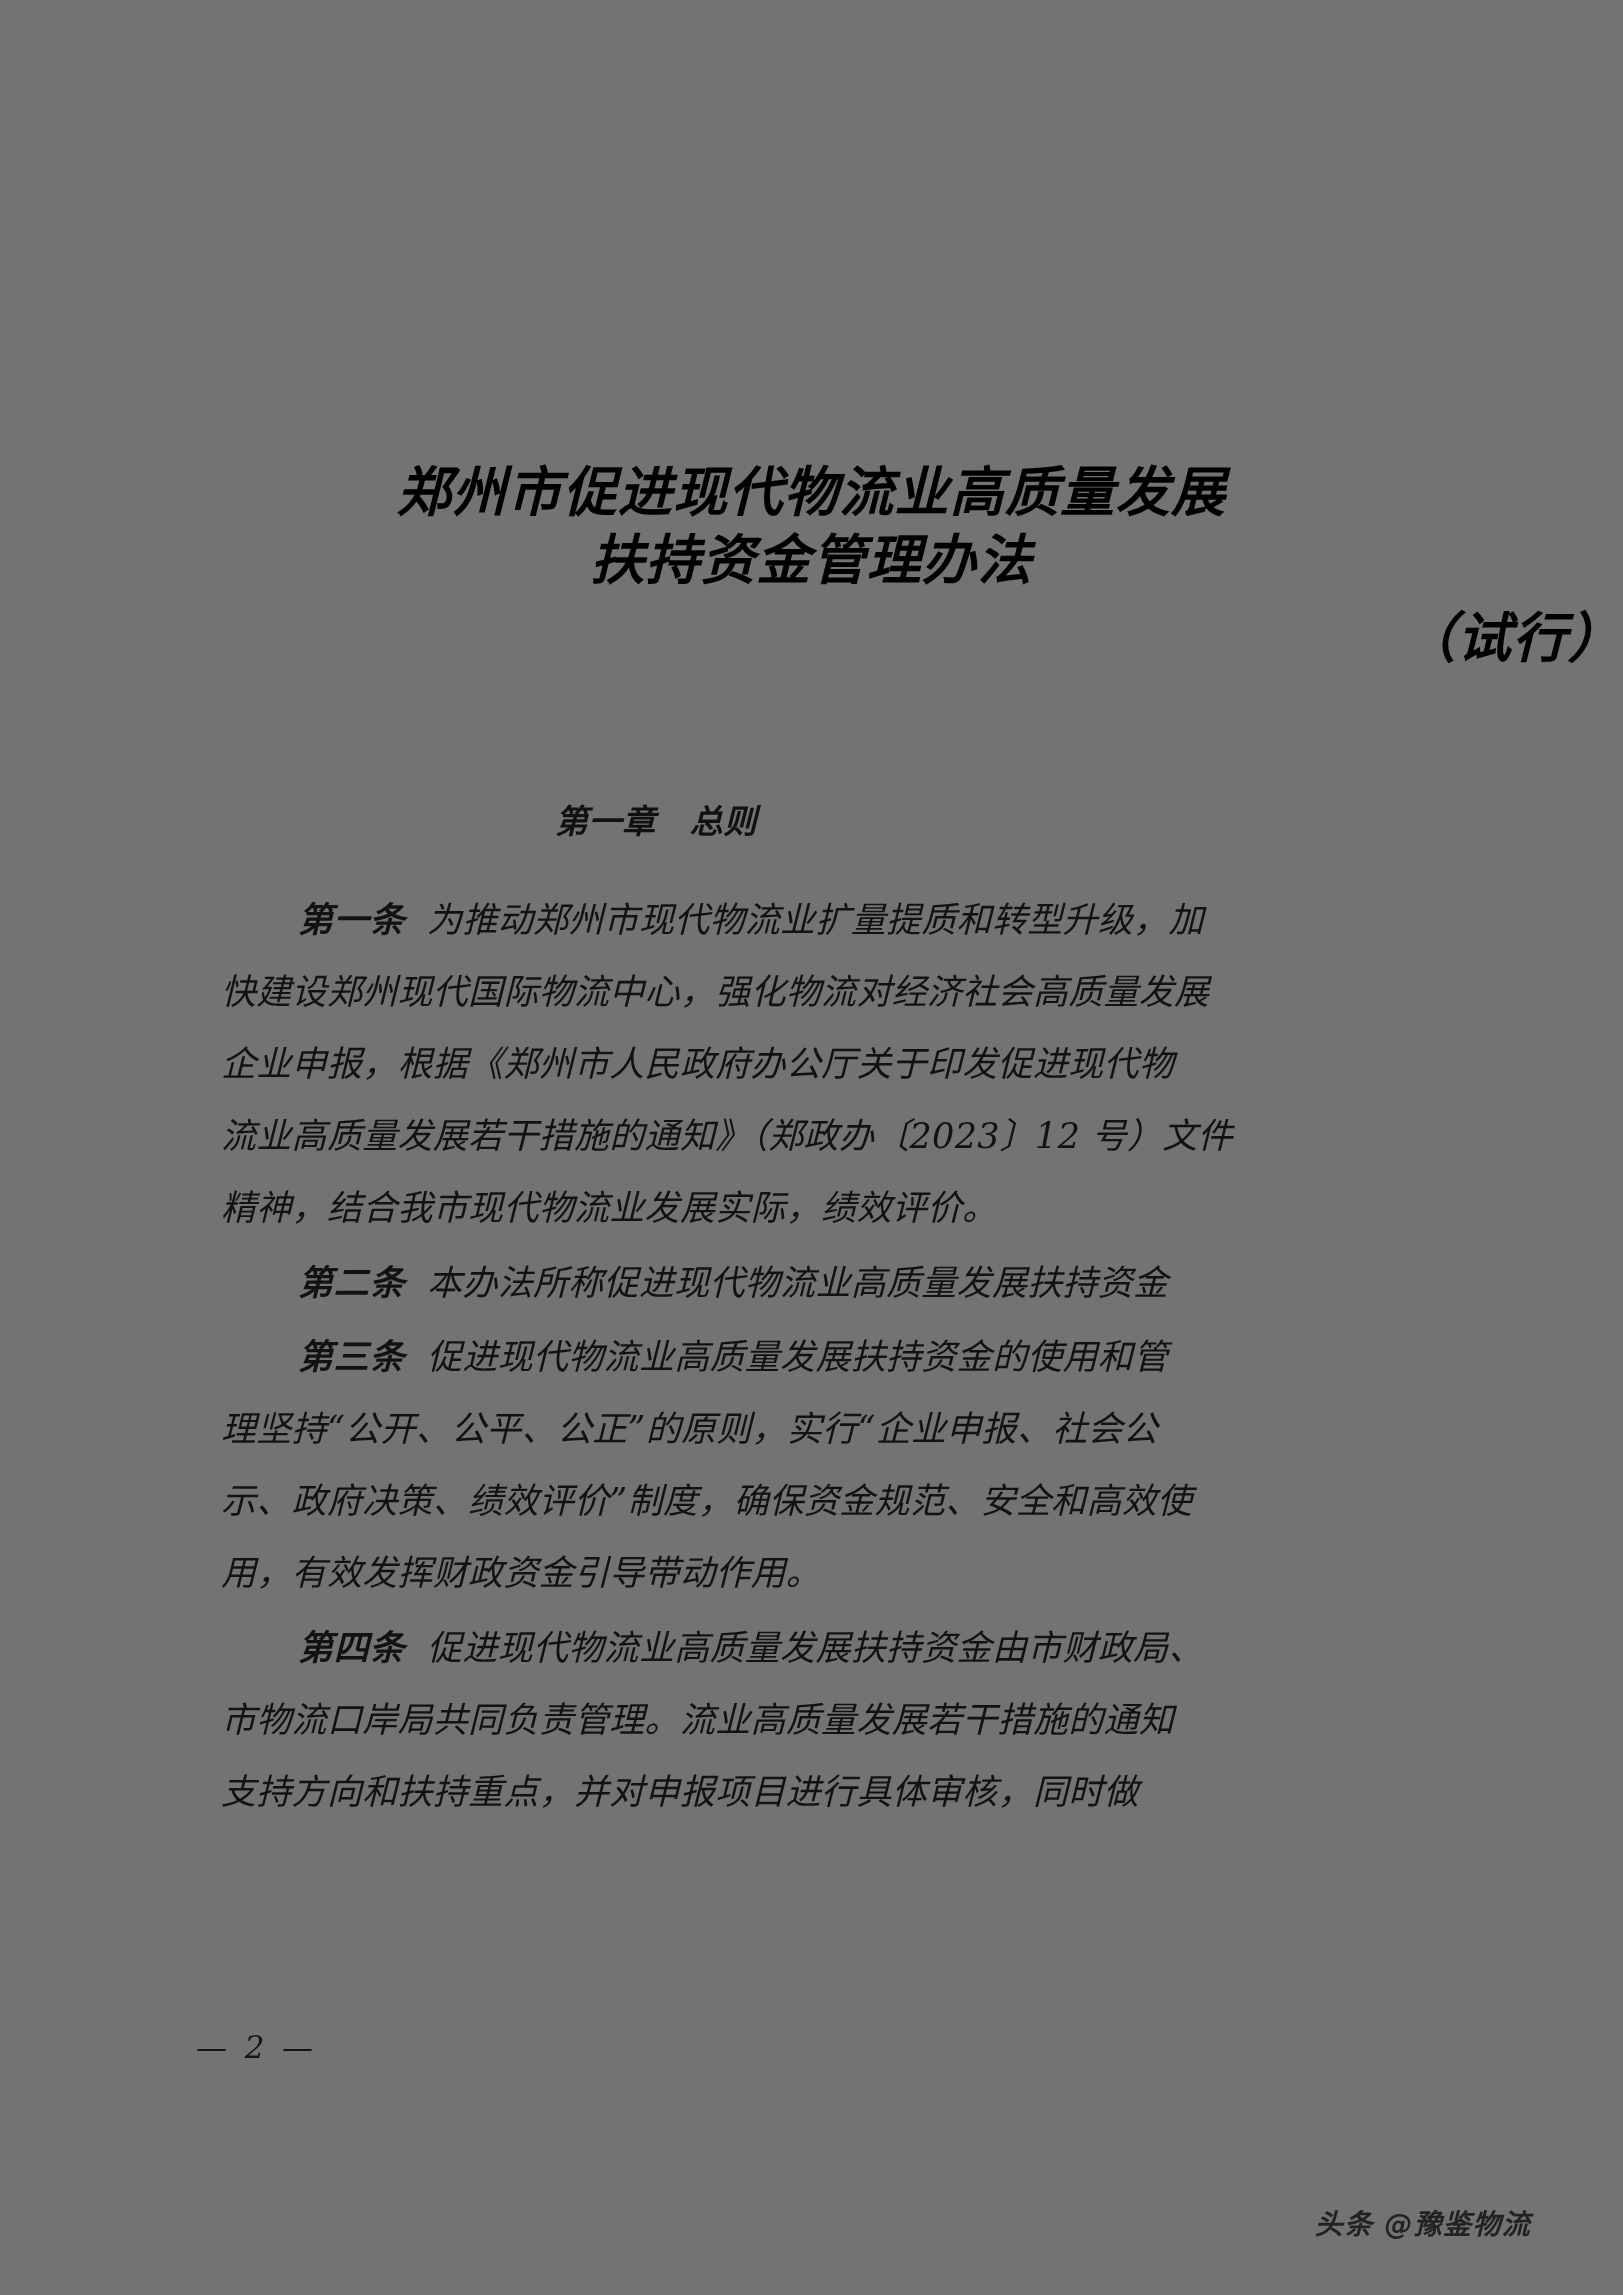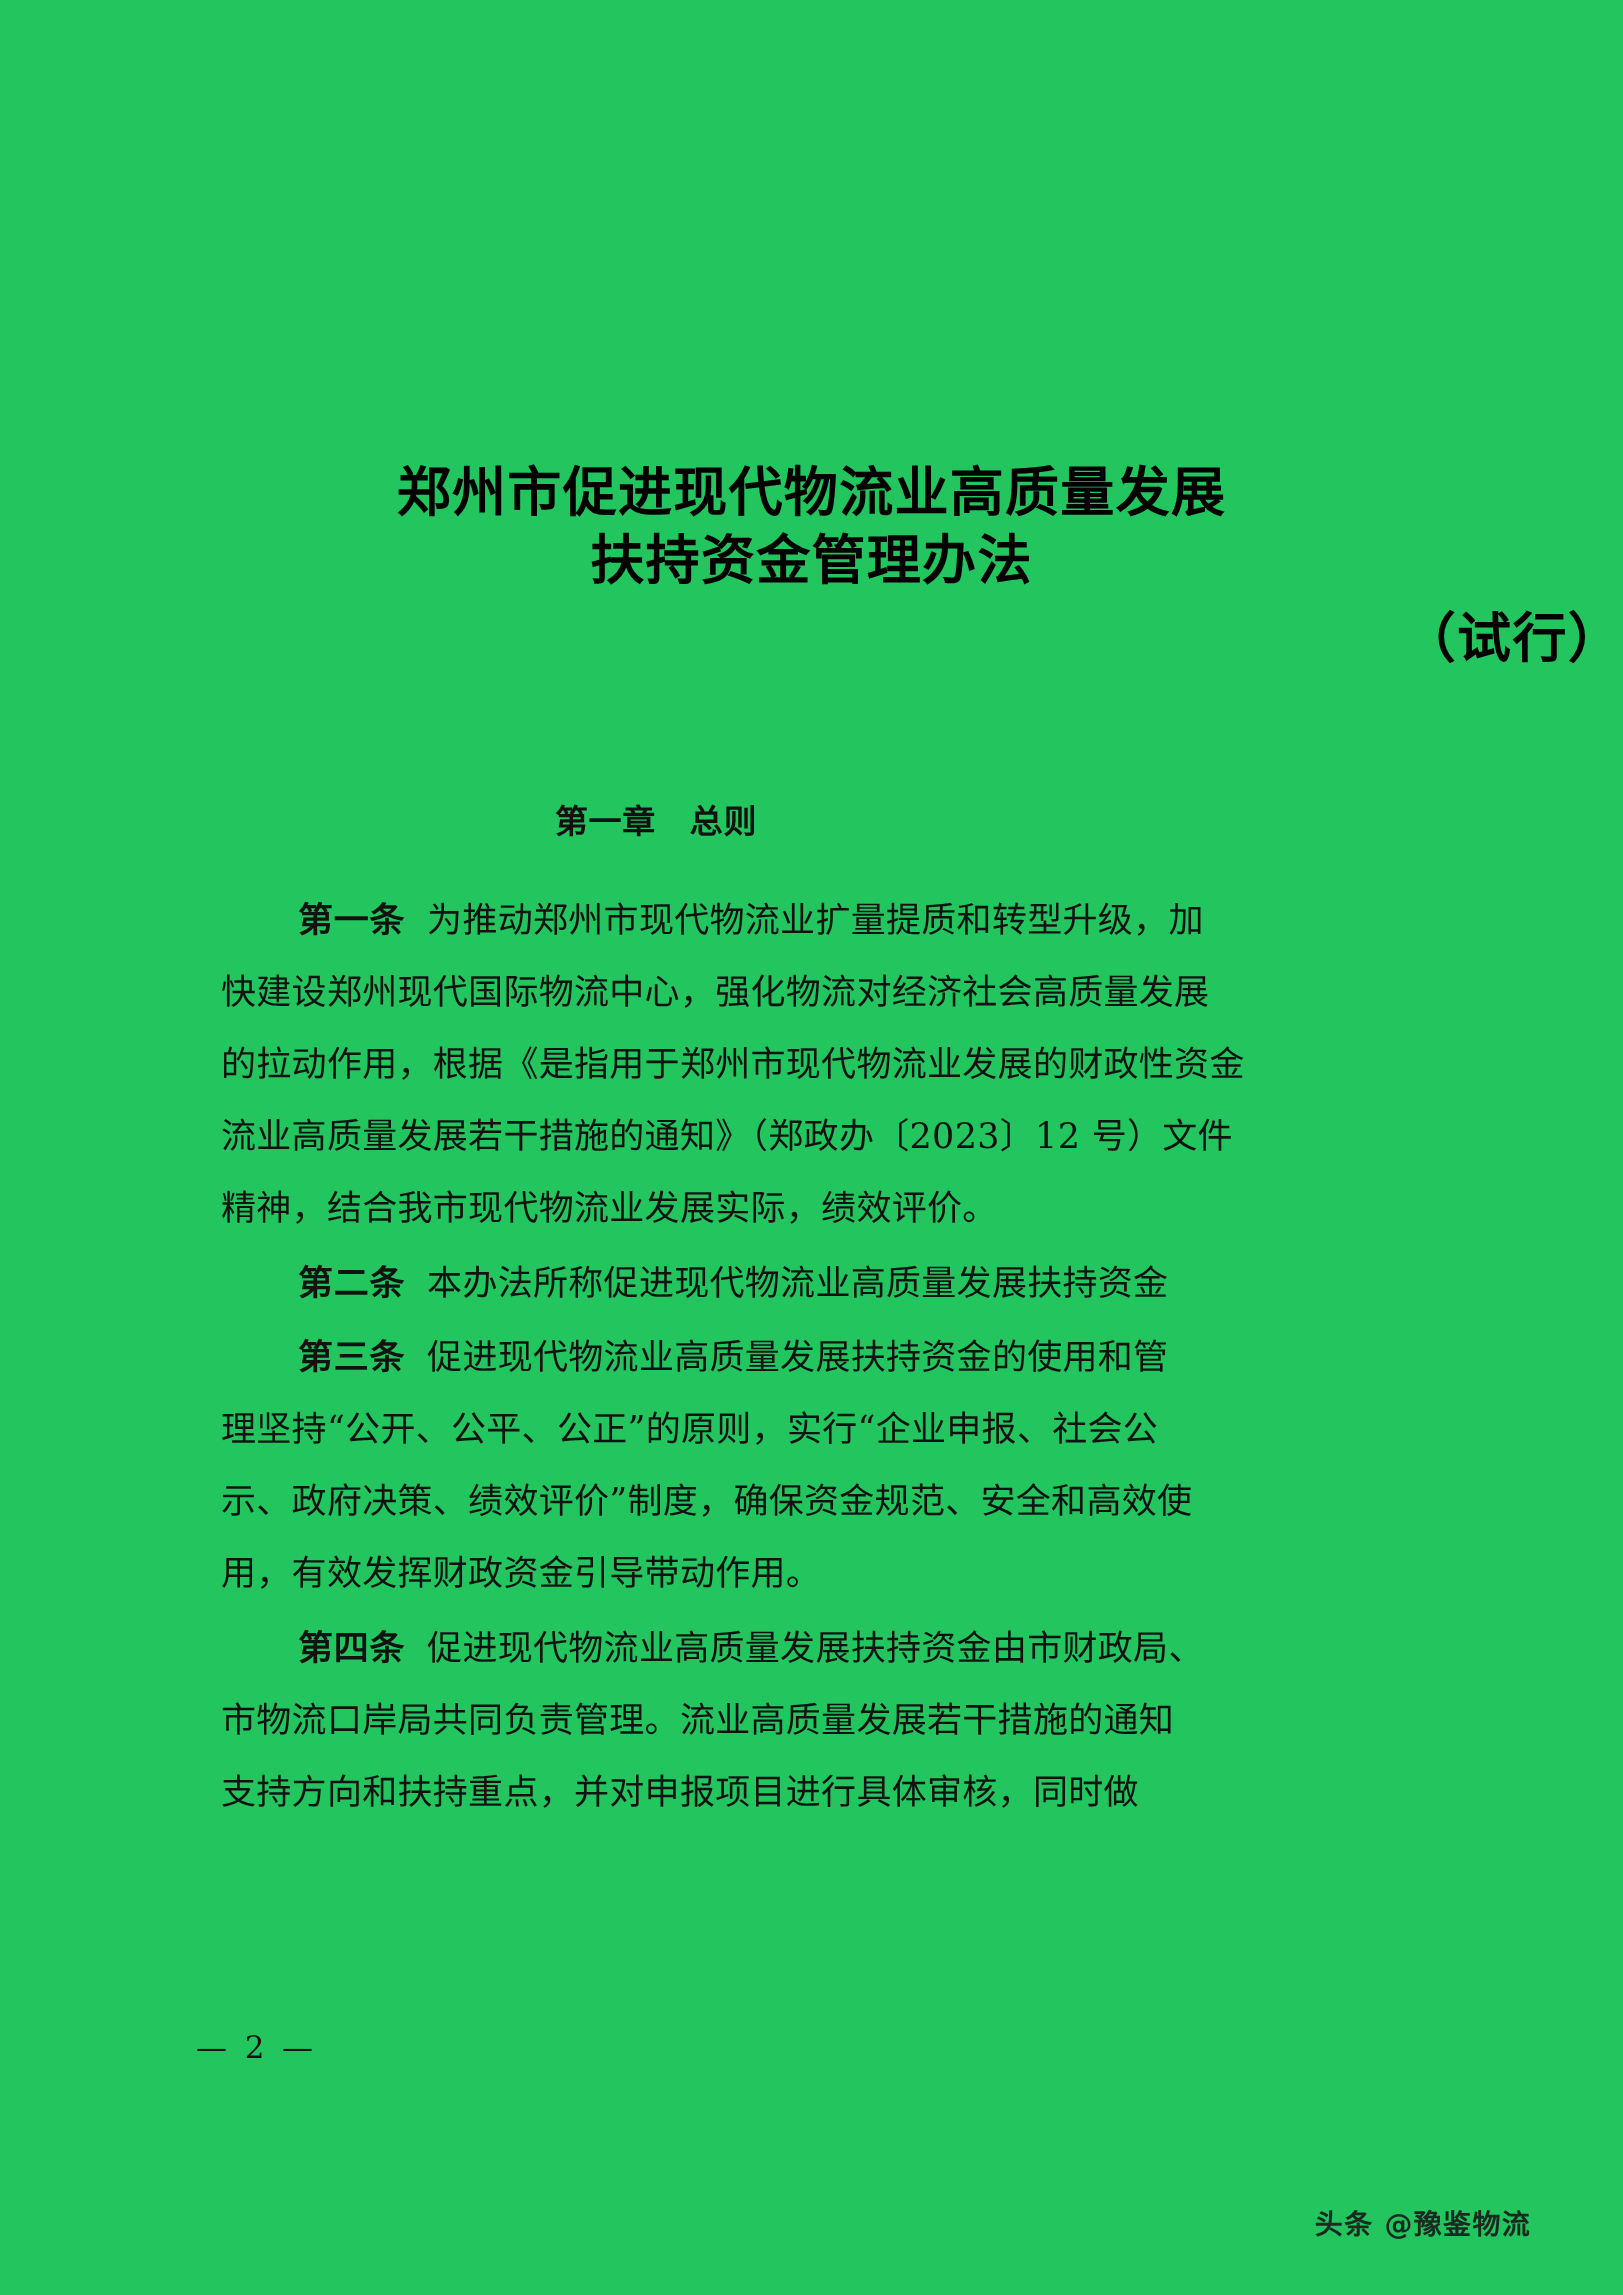--- a/index.html
+++ b/index.html
@@ -11,23 +11,24 @@
 
   body {
     font-family: "DejaVu Serif", "Liberation Serif", serif;
     color: #0a0a0a;
   }
 
   .page {
     position: relative;
     width: 1623px;
     height: 2295px;
-    background: #22c55e;
+    background: #737373;
     overflow: hidden;
     box-sizing: border-box;
+    font-style: italic;
   }
 
   
   .doc-title {
     position: absolute;
     left: 0;
     top: 458px;
     width: 1623px;
     text-align: center;
   }
@@ -142,21 +143,21 @@
     <div class="title-sub">（试行）</div>
   </div>
 
   <div class="chapter-heading">第一章　总则</div>
 
   <div class="body-col">
 
     <div class="article">
       <div class="article-line indent"><span class="art-label">第一条</span><span class="art-gap"></span><span>为推动郑州市现代物流业扩量提质和转型升级，加</span></div>
       <div class="article-line">快建设郑州现代国际物流中心，强化物流对经济社会高质量发展</div>
-      <div class="article-line">的拉动作用，根据《是指用于郑州市现代物流业发展的财政性资金</div>
+      <div class="article-line">企业申报，根据《郑州市人民政府办公厅关于印发促进现代物</div>
       <div class="article-line">流业高质量发展若干措施的通知》（郑政办〔2023〕12 号）文件</div>
       <div class="article-line">精神，结合我市现代物流业发展实际，绩效评价。</div>
     </div>
 
     <div class="article">
       <div class="article-line indent"><span class="art-label">第二条</span><span class="art-gap"></span><span>本办法所称促进现代物流业高质量发展扶持资金</span></div>
     </div>
 
     <div class="article">
       <div class="article-line indent"><span class="art-label">第三条</span><span class="art-gap"></span><span>促进现代物流业高质量发展扶持资金的使用和管</span></div>

